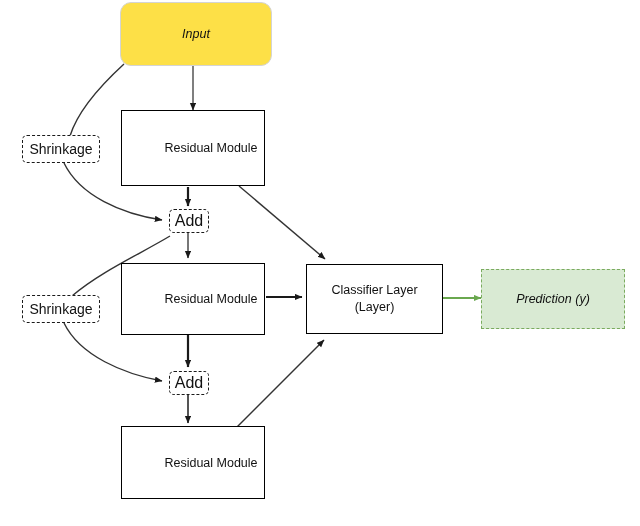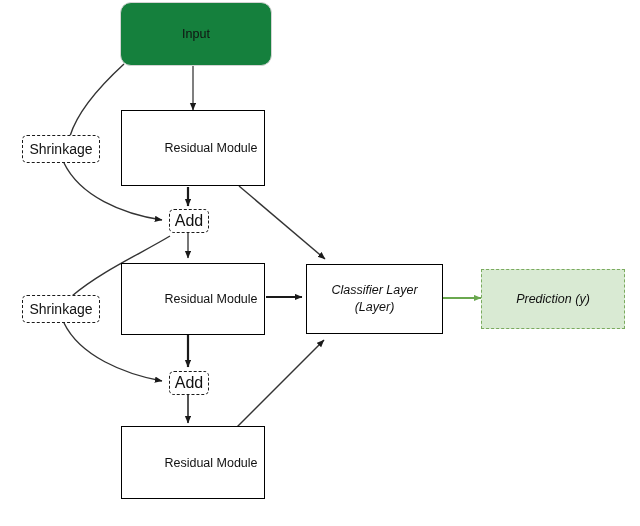--- a/index.html
+++ b/index.html
@@ -28,23 +28,24 @@
   .node {
     position: absolute;
     box-sizing: border-box;
     display: flex;
     align-items: center;
     justify-content: center;
     text-align: center;
     z-index: 2;
   }
   .node-input {
-    background: #15803d;
+    background: #fde047;
     border: 1px solid #d4d4d4;
     border-radius: 11px;
+    font-style: italic;
     font-size: 12.5px;
     color: #111111;
   }
   .node-module {
     background: #ffffff;
     border: 1.6px solid #000000;
     font-size: 12.5px;
     color: #111111;
     padding-left: 36px;
   }
@@ -158,21 +159,21 @@
   </div>
 
   <div class="node node-add" style="left:169px; top:371px; width:40px; height:24px;">
     <span>Add</span>
   </div>
 
   <div class="node node-module" style="left:121px; top:426px; width:144px; height:73px;">
     <span>Residual Module</span>
   </div>
 
-  <div class="node node-classifier" style="left:306px; top:264px; width:137px; height:70px; flex-direction:column;font-style:italic;">
+  <div class="node node-classifier" style="left:306px; top:264px; width:137px; height:70px; flex-direction:column;">
     <span>Classifier Layer</span>
     <span>(Layer)</span>
   </div>
 
   <div class="node node-prediction" style="left:481px; top:269px; width:144px; height:60px;text-align:center;">
     <span>Prediction (y)</span>
   </div>
 
   <div class="caption"></div>
 

